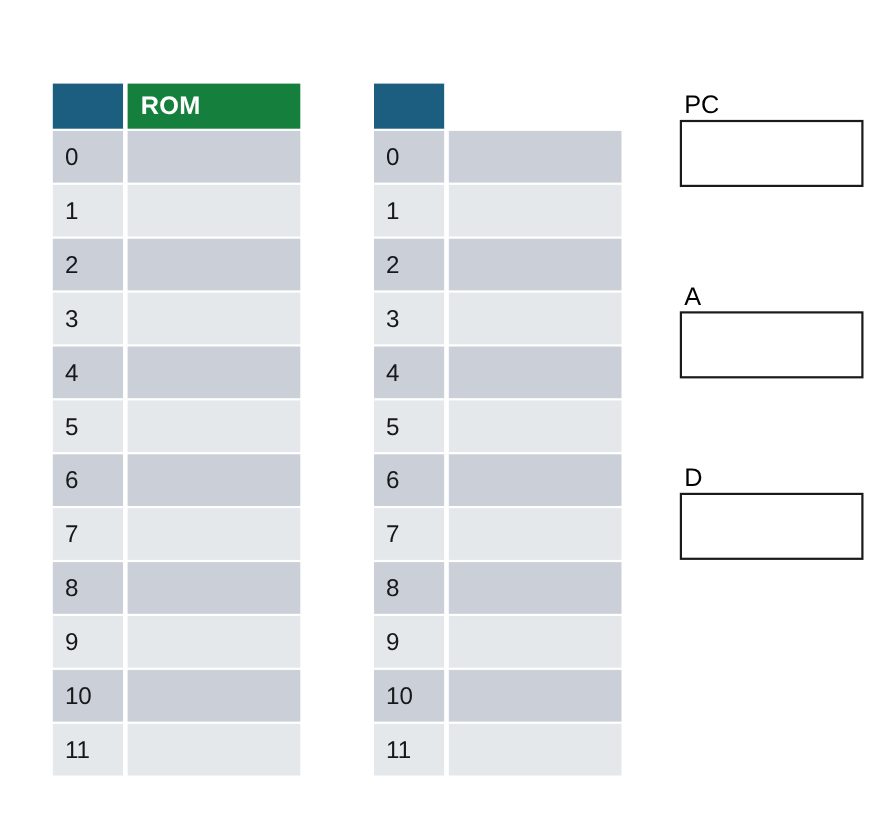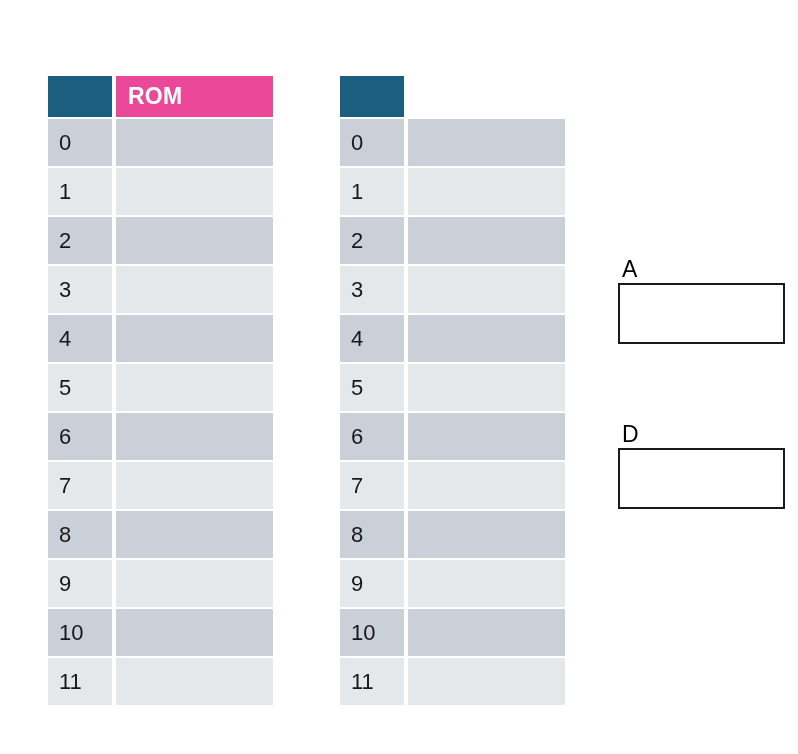--- a/index.html
+++ b/index.html
@@ -40,21 +40,21 @@
   .mem-header .hdr-index {
     width: 64px;
     background: #1b5e80;
   }
   .mem-header .hdr-gap {
     width: 4px;
     background: #ffffff;
   }
   .mem-header .hdr-label {
     flex: 1;
-    background: #ec4899;
+    background: #15803d;
     color: #ffffff;
     font-size: 23px;
     font-weight: bold;
     line-height: 41px;
     padding-left: 12px;
     box-sizing: border-box;
     letter-spacing: 0.2px;
   }
 
   .mem-row {
@@ -253,20 +253,24 @@
       <div class="cell-gap"></div>
       <div class="cell-value"></div>
     </div>
     <div class="mem-row stripe-light">
       <div class="cell-index">11</div>
       <div class="cell-gap"></div>
       <div class="cell-value"></div>
     </div>
   </div>
 
+  <div class="register" id="register-pc">
+    <div class="register-label">PC</div>
+    <div class="register-box"></div>
+  </div>
 
   <div class="register" id="register-a">
     <div class="register-label">A</div>
     <div class="register-box"></div>
   </div>
 
   <div class="register" id="register-d">
     <div class="register-label">D</div>
     <div class="register-box"></div>
   </div>

